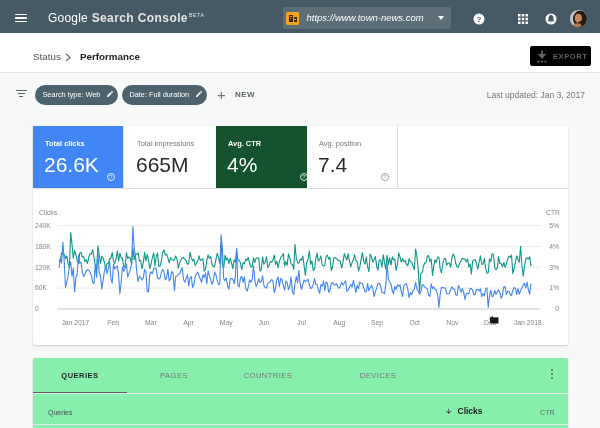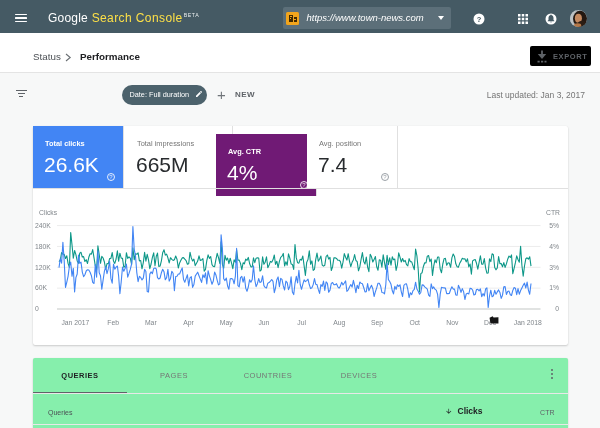--- a/index.html
+++ b/index.html
@@ -6,21 +6,21 @@
 html,body { width:600px; height:428px; overflow:hidden; }
 body { font-family:"Liberation Sans", sans-serif; background:#f7f8f8; }
 #app { position:relative; width:600px; height:428px; }
 
 
 #header { position:absolute; left:0; top:0; width:600px; height:33px; background:#455a64; }
 #burger { position:absolute; left:15px; top:14px; width:12px; height:8px; }
 #burger div { height:1.4px; background:#fff; margin-bottom:1.9px; border-radius:0.5px; }
 #logo { position:absolute; left:48px; top:11px; color:#fff; font-size:12px; letter-spacing:0.4px; white-space:nowrap; }
 #logo .g { letter-spacing:0.2px; }
-#logo .sc { font-weight:400; color:#fde047; }
+#logo .sc { font-weight:700; color:#e5e5e5; }
 #logo sup { font-size:5.2px; font-weight:400; letter-spacing:0.6px; vertical-align:5.5px; margin-left:1px; color:#e8eced; }
 #select { position:absolute; left:283px; top:7px; width:168px; height:21.5px; background:#5c6f79; border-radius:2px;font-style:italic; }
 #sicon { position:absolute; left:3px; top:5px; width:13px; height:13px; background:#f2a51c; border-radius:1.5px; }
 #sicon i { position:absolute; background:#402800; }
 #surl { position:absolute; left:23.5px; top:4.5px; color:#fff; font-size:9.5px; white-space:nowrap; }
 #scaret { position:absolute; right:7px; top:9px; width:0; height:0; border-left:3.5px solid transparent; border-right:3.5px solid transparent; border-top:4px solid #fff; }
 .hicon { position:absolute; top:13px; }
 
 
 #crumbbar { position:absolute; left:0; top:33px; width:600px; height:40px; background:#fff; border-bottom:1px solid #e4e4e4; }
@@ -36,31 +36,31 @@
 #lastupd { position:absolute; right:15px; top:90px; font-size:8.5px; color:#757575; }
 
 
 #panel1 { position:absolute; left:33px; top:126px; width:535px; height:219px; background:#fff; border-radius:2px; box-shadow:0 1px 2px rgba(0,0,0,0.18), 0 0 1px rgba(0,0,0,0.08); }
 .card { position:absolute; top:0; height:62px; border-right:1px solid #e0e0e0; }
 .card .lbl { position:absolute; left:12px; top:12.5px; font-size:7.4px; }
 .card .num { position:absolute; left:11px; top:28px; font-size:21px; line-height:21px; letter-spacing:0px; }
 .card .q { position:absolute; right:8px; bottom:7px; width:8px; height:8px; border-radius:50%; border:0.9px solid; font-size:6px; text-align:center; line-height:7.5px; }
 #card1 { left:0; width:91px; background:#4285f4; }
 #card2 { left:92px; width:108px; background:#fff; }
-#card3 { left:183px; width:101px; background:#701a75;margin-top:8px; }
+#card3 { left:183px; width:101px; background:#14532d; }
 #card4 { left:274px; width:91px; background:#fff; }
 .cwhite .lbl { color:#757575; } .cwhite .num { color:#282b2e; } .cwhite .q { color:#9aa0a6; border-color:#9aa0a6; }
 .ccolor .lbl { color:#fff;font-weight:bold; } .ccolor .num { color:#fff; } .ccolor .q { color:rgba(255,255,255,0.85); border-color:rgba(255,255,255,0.85); }
 #cardsrow { position:absolute; left:0; top:62px; width:535px; height:1px; background:#e0e0e0; }
 
 
 #panel2 { position:absolute; left:33px; top:358px; width:535px; height:70px; background:#86efac; border-radius:2px 2px 0 0; box-shadow:0 1px 2px rgba(0,0,0,0.18), 0 0 1px rgba(0,0,0,0.08); }
 .tab { position:absolute; top:0; width:94px; height:36px; font-size:7.5px; letter-spacing:0.5px; text-align:center; line-height:36px; color:#757575; }
 #tab1 { left:0; color:#202124; font-weight:bold; border-bottom:2.5px solid #5f6368; }
-#tab2 { left:94px; } #tab3 { left:188px; } #tab4 { left:279px; }
+#tab2 { left:94px; } #tab3 { left:188px; } #tab4 { left:298px; }
 #tabborder { position:absolute; left:0; top:35px; width:535px; height:1px; background:#e8e8e8; }
 #dots { position:absolute; right:14px; top:11px; width:3px; }
 #dots div { width:2.2px; height:2.2px; border-radius:50%; background:#5f6368; margin-bottom:1.8px; }
 #thead { position:absolute; left:0; top:36px; width:535px; height:31px; border-bottom:1px solid #e8e8e8; }
 #thead .qlbl { position:absolute; left:15px; top:15px; font-size:7px; color:#4d5156; }
 #thead .clk { position:absolute; left:412px; top:12px; font-size:8.5px; color:#202124; font-weight:bold; }
 #thead .ctr { position:absolute; right:13.5px; top:14.5px; font-size:7px; color:#5f6368; }
 
 
 #cursor { position:absolute; left:489px; top:316px; }
@@ -144,20 +144,25 @@
         </svg>
       <span>EXPORT</span>
     </div>
   </div>
 
   <div id="filtericon">
       <div style="width:11px;"></div>
       <div style="width:7px;"></div>
       <div style="width:3.5px;"></div>
     </div>
+  <div class="chip" style="left:35px;width:83px;">Search type: Web
+    <svg width="8" height="8" viewBox="0 0 24 24">
+        <path fill="#fff" d="M3 17.2V21h3.8L17.8 9.9l-3.7-3.7L3 17.2zM20.7 7c0.4-0.4 0.4-1 0-1.4l-2.3-2.3c-0.4-0.4-1-0.4-1.4 0l-1.8 1.8 3.7 3.7L20.7 7z"></path>
+      </svg>
+  </div>
   <div class="chip" style="left:122px;width:85px;">Date: Full duration
     <svg width="8" height="8" viewBox="0 0 24 24">
         <path fill="#fff" d="M3 17.2V21h3.8L17.8 9.9l-3.7-3.7L3 17.2zM20.7 7c0.4-0.4 0.4-1 0-1.4l-2.3-2.3c-0.4-0.4-1-0.4-1.4 0l-1.8 1.8 3.7 3.7L20.7 7z"></path>
       </svg>
   </div>
   <div style="position:absolute;left:217px;top:85.5px;font-size:15px;color:#70757a;">+</div>
   <div style="position:absolute;left:235px;top:89.5px;font-size:8px;font-weight:bold;letter-spacing:0.5px;color:#5f6368;">NEW</div>
   <div id="lastupd">Last updated: Jan 3, 2017</div>
 
   <div id="panel1">

